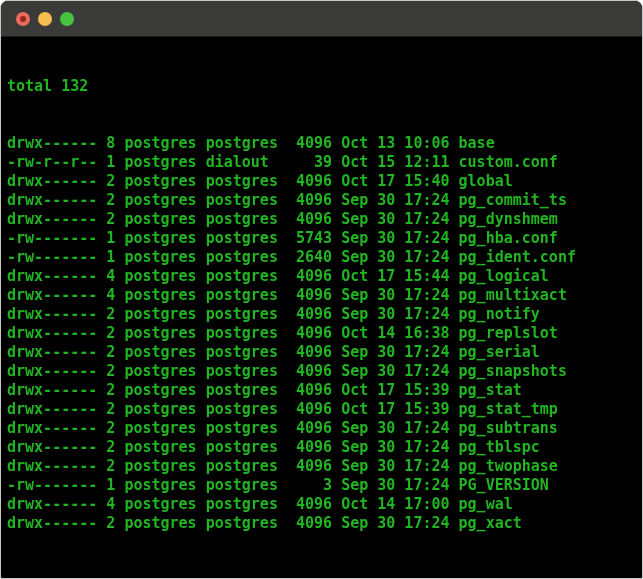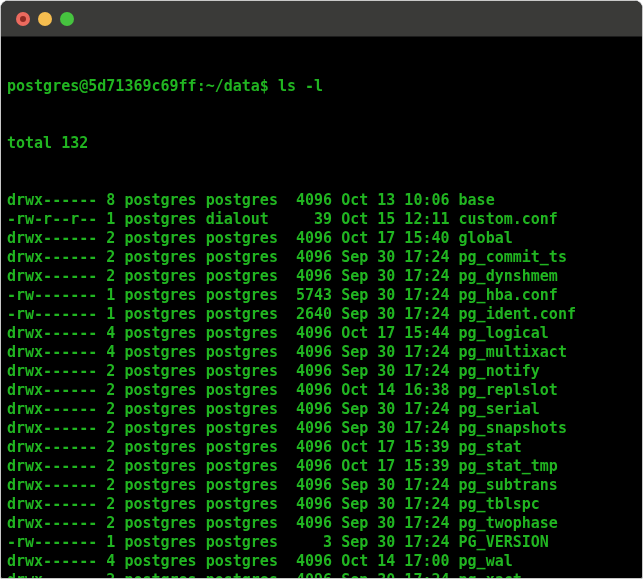--- a/index.html
+++ b/index.html
@@ -54,18 +54,17 @@
 
 <div class="window">
   <div class="titlebar">
     <button class="tl-btn btn-close">
         <span class="dot"></span>
       </button>
     <button class="tl-btn btn-min"></button>
     <button class="tl-btn btn-zoom"></button>
   </div>
   <div class="screen">
-    <div class="line"><span>postgres@5d71369c69ff:~/data$</span><span> </span><span>ls -l</span></div>
     <div class="line">total 132</div>
     <div><div class="line">drwx------ 8 postgres postgres  4096 Oct 13 10:06 base</div><div class="line">-rw-r--r-- 1 postgres dialout     39 Oct 15 12:11 custom.conf</div><div class="line">drwx------ 2 postgres postgres  4096 Oct 17 15:40 global</div><div class="line">drwx------ 2 postgres postgres  4096 Sep 30 17:24 pg_commit_ts</div><div class="line">drwx------ 2 postgres postgres  4096 Sep 30 17:24 pg_dynshmem</div><div class="line">-rw------- 1 postgres postgres  5743 Sep 30 17:24 pg_hba.conf</div><div class="line">-rw------- 1 postgres postgres  2640 Sep 30 17:24 pg_ident.conf</div><div class="line">drwx------ 4 postgres postgres  4096 Oct 17 15:44 pg_logical</div><div class="line">drwx------ 4 postgres postgres  4096 Sep 30 17:24 pg_multixact</div><div class="line">drwx------ 2 postgres postgres  4096 Sep 30 17:24 pg_notify</div><div class="line">drwx------ 2 postgres postgres  4096 Oct 14 16:38 pg_replslot</div><div class="line">drwx------ 2 postgres postgres  4096 Sep 30 17:24 pg_serial</div><div class="line">drwx------ 2 postgres postgres  4096 Sep 30 17:24 pg_snapshots</div><div class="line">drwx------ 2 postgres postgres  4096 Oct 17 15:39 pg_stat</div><div class="line">drwx------ 2 postgres postgres  4096 Oct 17 15:39 pg_stat_tmp</div><div class="line">drwx------ 2 postgres postgres  4096 Sep 30 17:24 pg_subtrans</div><div class="line">drwx------ 2 postgres postgres  4096 Sep 30 17:24 pg_tblspc</div><div class="line">drwx------ 2 postgres postgres  4096 Sep 30 17:24 pg_twophase</div><div class="line">-rw------- 1 postgres postgres     3 Sep 30 17:24 PG_VERSION</div><div class="line">drwx------ 4 postgres postgres  4096 Oct 14 17:00 pg_wal</div><div class="line">drwx------ 2 postgres postgres  4096 Sep 30 17:24 pg_xact</div></div>
     
   </div>
 </div>
 
 </body></html>

